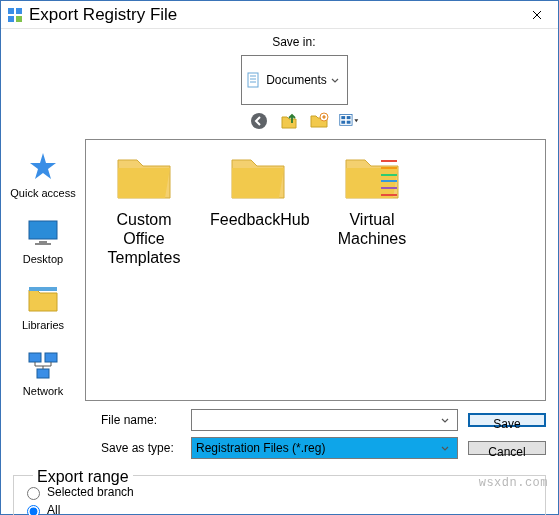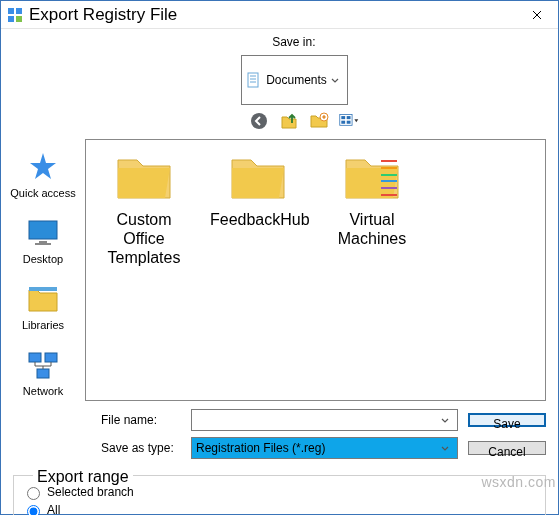--- a/index.html
+++ b/index.html
@@ -36,21 +36,21 @@
 .row-combo { flex: 1; height: 22px; border: 1px solid #7a7a7a; background: #fff; display: flex; align-items: center; padding: 0 4px; position: relative; max-width: 270px; }
 .row-combo .combo-arrow { width: 16px; text-align: center; color: #555; }
 .btn { width: 78px; height: 14px; border: 1px solid #7a7a7a; background: #e1e1e1; text-align: center; line-height: 20px; }
 .btn.primary { border: 2px solid #0a64ad; background: #e5f1fb; line-height: 18px; }
 
 .export-group { margin: 2px 12px 8px 12px; border: 1px solid #cfcfcf; padding: 6px 8px 8px 8px; position: relative; }
 .export-group .legend { position: absolute; top: -8px; left: 6px; background: #fff; padding: 0 4px; font-size: 16px; margin-left: 13px; }
 .radio-row { display: flex; align-items: center; gap: 4px; margin: 2px 0; }
 .branch-input { width: 100%; height: 20px; border: 1px solid #7a7a7a; padding: 0 4px; margin-top: 4px; font-size: 11px; overflow: hidden; white-space: nowrap; }
 
-.watermark { position: absolute; right: 2px; bottom: 24px; font-size: 14px; color: #b8b8b8; transform: rotate(0deg); font-family: Liberation Sans, sans-serif; letter-spacing: 0.5px; }
+.watermark { position: absolute; right: 10px; bottom: 24px; font-size: 12px; color: #b8b8b8; transform: rotate(0deg); font-family: Liberation Mono, monospace; letter-spacing: 0.5px; }
 .vm-stripes { position: absolute; right: 4px; top: 4px; width: 16px; height: 40px; display: flex; flex-direction: column; justify-content: space-around; }
 .vm-stripes div { height: 2px; }
 </style>
 </head>
 <body>
 
 <div class="window">
 
   <div class="titlebar">
     <span class="titlebar-icon">

